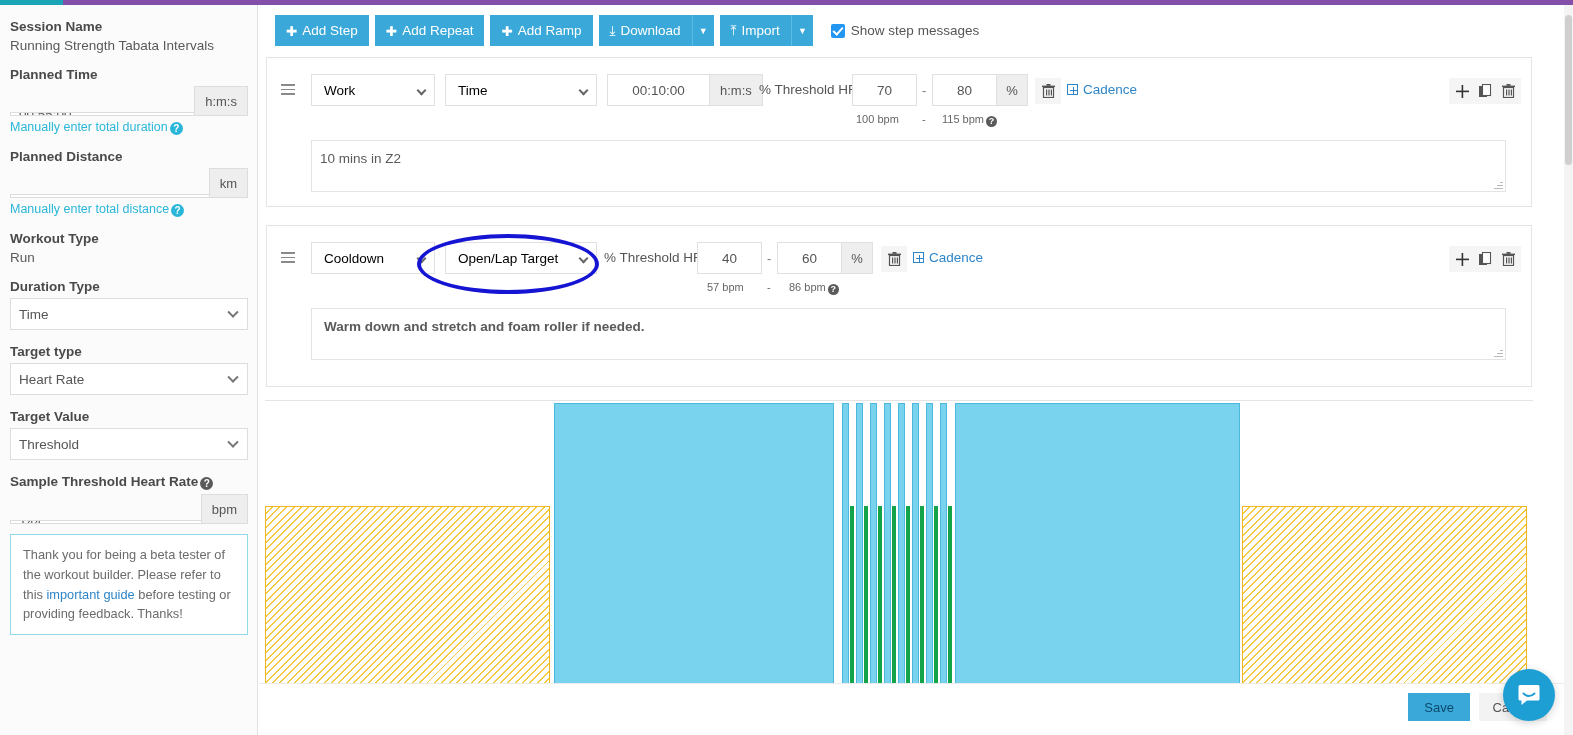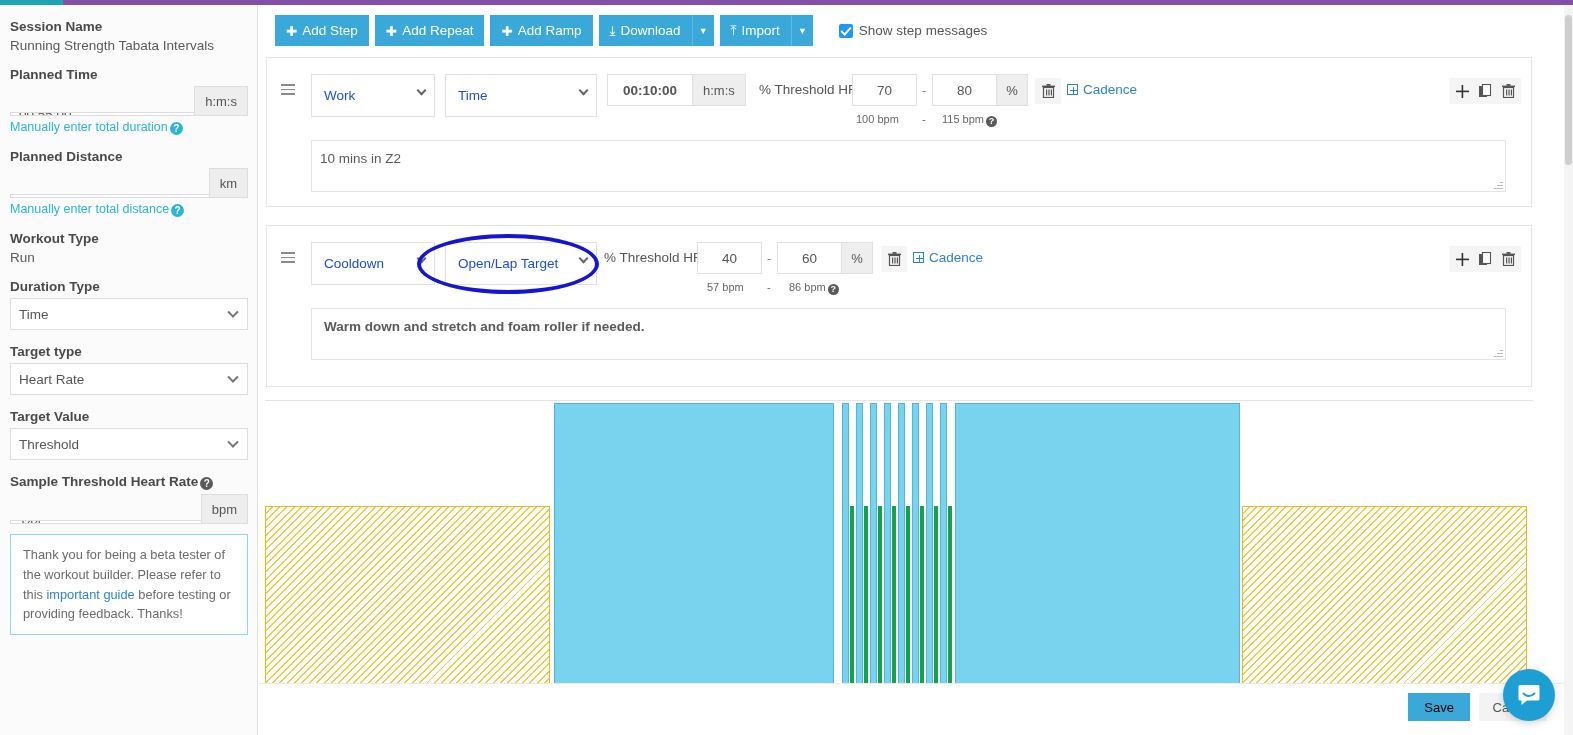--- a/index.html
+++ b/index.html
@@ -136,21 +136,21 @@
   .btn-caret {
     height: 31px; width: 22px;
     background: #3aa8d8; color: #fff;
     border: none; border-left: 1px solid #5bbbe3;
     cursor: pointer;
     display: flex; align-items: center; justify-content: center;
     font-size: 9px;
   }
   .chk-wrap {
     display: flex; align-items: center; gap: 6px;
-    margin-left: 20px;
+    margin-left: 12px;
     font-size: 13.5px; color: #555;
   }
   .chk {
     width: 14px; height: 14px;
     background: #2196f3; border-radius: 2px;
     position: relative; cursor: pointer;
   }
   .chk::after {
     content: ""; position: absolute;
     left: 4px; top: 1px; width: 4px; height: 8px;
@@ -172,25 +172,25 @@
   .grip {
     position: absolute; left: 14px; top: 26px;
     width: 14px; height: 11px;
     cursor: move;
   }
   .grip span {
     display: block; height: 1.6px; background: #8a8a8a; margin-bottom: 3px;
   }
   .step-sel {
     position: absolute; top: 16px;
-    height: 43px;
+    height: 32px;
     border: 1px solid #e0e0e0; background: #fff;
     display: flex; align-items: center;
     padding: 0 26px 0 12px;
-    font-size: 13.5px; color: #1d4ed8;
+    font-size: 13.5px; color: #000000;
     cursor: pointer;
   }
   .step-sel .chev {
     position: absolute; right: 9px; top: 12px;
     width: 7px; height: 7px;
     border-right: 2px solid #666; border-bottom: 2px solid #666;
     transform: rotate(45deg);
   }
   .dur-group { position: absolute; top: 16px; display: flex; height: 32px; }
   .dur-group .val {
@@ -297,21 +297,21 @@
   
   #footer {
     position: absolute; left: 259px; top: 683px;
     width: 1314px; height: 52px;
     background: #fff;
     border-top: 1px solid #ececec;
   }
   #save-btn {
     position: absolute; right: 103px; top: 9px;
     height: 28px; padding: 0 16px;
-    background: #3aa8d8; color: #000000; border: none;
+    background: #3aa8d8; color: #0c4a6e; border: none;
     font-family: "Liberation Sans", sans-serif; font-size: 13px;
     cursor: pointer;
   }
   #cancel-btn {
     position: absolute; right: 26px; top: 9px;
     height: 28px; padding: 0 14px;
     background: #f3f3f3; color: #555; border: none;
     font-family: "Liberation Sans", sans-serif; font-size: 13px;
     cursor: pointer;
   }
@@ -455,21 +455,21 @@
         <span>Work</span>
         <span class="chev"></span>
       </div>
 
       <div class="step-sel" style="left:178px; width:152px;">
         <span>Time</span>
         <span class="chev"></span>
       </div>
 
       <div class="dur-group" style="left:340px;">
-        <div class="val" style="width:85px;font-weight:bold;">00:10:00</div>
+        <div class="val" style="width:102px;">00:10:00</div>
         <div class="unit">h:m:s</div>
       </div>
 
       <div class="thr-label" style="left:492px;">% Threshold HR</div>
 
       <div class="num-box" style="left:585px;">70</div>
       <div class="dash" style="left:655px;">-</div>
       <div class="num-box" style="left:665px;">80</div>
       <div class="pct-addon" style="left:729px;">%</div>
 

